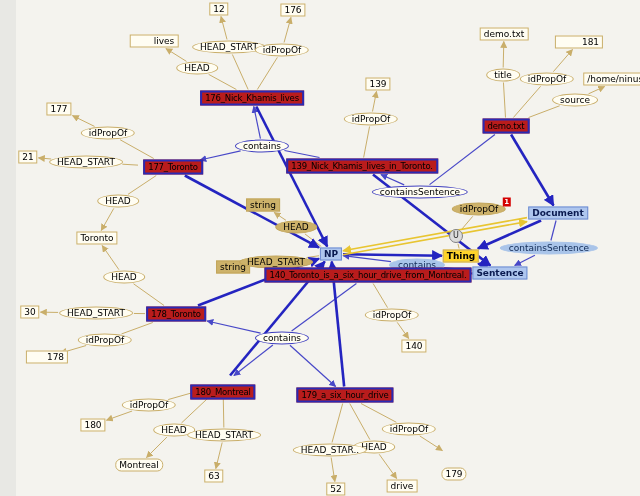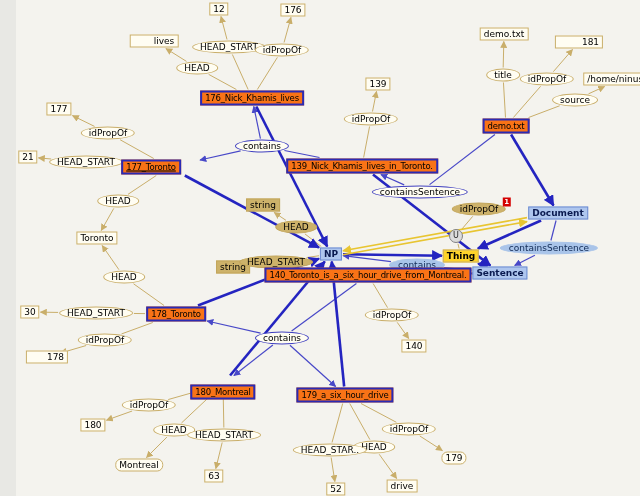--- a/index.html
+++ b/index.html
@@ -12,21 +12,21 @@
     position:absolute;transform:translate(-50%,-50%);z-index:2;
     font-size:9px;line-height:11px;padding:0 3px;white-space:nowrap;
     color:#000;text-align:center;
   }
   .value{background:#fffdf2;border:1px solid #c9ae6a;}
   .prop{background:#fffdf2;border:1px solid #c9ae6a;border-radius:50%;padding:0 7px;}
   .bprop{background:#fffdf2;border:1px solid #4040c0;border-radius:50%;padding:0 7px;}
   .fprop{background:#a9c4e9;border:1px solid #a9c4e9;border-radius:50%;padding:0 8px;color:#102a55;}
   .tanbox{background:#cdb26a;border:1px solid #c2a55a;}
   .tanell{background:#cdb26a;border:1px solid #c2a55a;border-radius:50%;padding:0 7px;}
-  .inst{background:#f97316;border:2px solid #2a2ab4;font-size:8.5px;letter-spacing:-0.2px;}
+  .inst{background:#b91c1c;border:2px solid #2a2ab4;font-size:8.5px;letter-spacing:-0.2px;}
   .classblue{background:#aec6ee;border:1px solid #6e8cd0;color:#0a1a50;font-weight:bold;}
   .classyellow{background:#ffd42a;border:1px solid #c9ae6a;font-weight:bold;}
   .circle{
     background:#dcdcdc;border:1px solid #828282;border-radius:50%;
     width:12px;height:12px;padding:0;font-size:8px;line-height:12px;color:#222;
   }
   .badge{
     position:absolute;top:-6px;right:-6px;background:#d40000;color:#fff;
     font-size:7px;line-height:9px;padding:0 2px;font-weight:bold;z-index:3;
   }
@@ -128,21 +128,21 @@
       <div class="node value" style="left: 277px; top: 10px;">176</div>
       <div class="node value" style="left: 138px; top: 41px; padding-left: 23px;">lives</div>
       <div class="node prop" style="left: 213px; top: 47px;">HEAD_START</div>
       <div class="node prop" style="left: 266px; top: 50px;">idPropOf</div>
       <div class="node prop" style="left: 181px; top: 68px;">HEAD</div>
       <div class="node inst" style="left: 236px; top: 98px;">176_Nick_Khamis_lives</div>
       <div class="node value" style="left: 43px; top: 109px;">177</div>
       <div class="node prop" style="left: 92px; top: 133px;">idPropOf</div>
       <div class="node value" style="left: 12px; top: 157px;">21</div>
       <div class="node prop" style="left: 70px; top: 162px;">HEAD_START</div>
-      <div class="node inst" style="left: 135px; top: 167px; text-decoration: underline;">177_Toronto</div>
+      <div class="node inst" style="left: 157px; top: 167px;">177_Toronto</div>
       <div class="node bprop" style="left: 246px; top: 146px;">contains</div>
       <div class="node value" style="left: 362px; top: 84px;">139</div>
       <div class="node prop" style="left: 355px; top: 119px;">idPropOf</div>
       <div class="node inst" style="left: 346px; top: 166px;">139_Nick_Khamis_lives_in_Toronto.</div>
       <div class="node bprop" style="left: 404px; top: 192px;">containsSentence</div>
       <div class="node value" style="left: 488px; top: 34px;">demo.txt</div>
       <div class="node value" style="left: 563px; top: 42px; padding-left: 26px;">181</div>
       <div class="node prop" style="left: 487px; top: 75px;">title</div>
       <div class="node prop" style="left: 531px; top: 79px;">idPropOf</div>
       <div class="node value" style="left: 605px; top: 79px;">/home/ninus/...</div>
@@ -176,17 +176,17 @@
       <div class="node inst" style="left: 329px; top: 395px;">179_a_six_hour_drive</div>
       <div class="node prop" style="left: 133px; top: 405px;">idPropOf</div>
       <div class="node value" style="left: 77px; top: 425px;">180</div>
       <div class="node prop" style="left: 158px; top: 430px;">HEAD</div>
       <div class="node prop" style="left: 208px; top: 435px;">HEAD_START</div>
       <div class="node prop" style="left: 393px; top: 429px;">idPropOf</div>
       <div class="node prop" style="left: 358px; top: 447px;">HEAD</div>
       <div class="node prop" style="left: 314px; top: 450px;">HEAD_STAR..</div>
       <div class="node value" style="left: 123px; top: 465px; border-radius: 6px;">Montreal</div>
       <div class="node value" style="left: 198px; top: 476px;">63</div>
-      <div class="node value" style="left: 438px; top: 458px; border-radius: 6px;">179</div>
+      <div class="node value" style="left: 438px; top: 474px; border-radius: 6px;">179</div>
       <div class="node value" style="left: 320px; top: 489px;">52</div>
       <div class="node value" style="left: 386px; top: 486px;">drive</div>
     </div>
 </div>
 
 </body></html>

